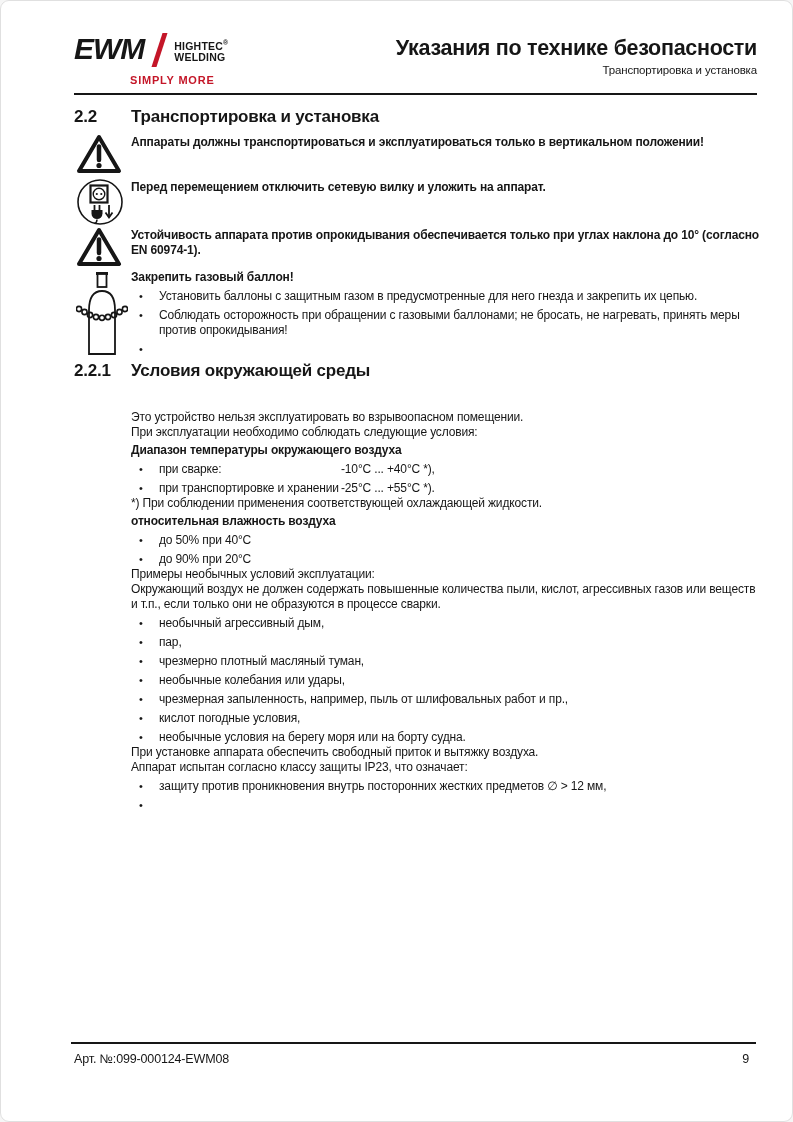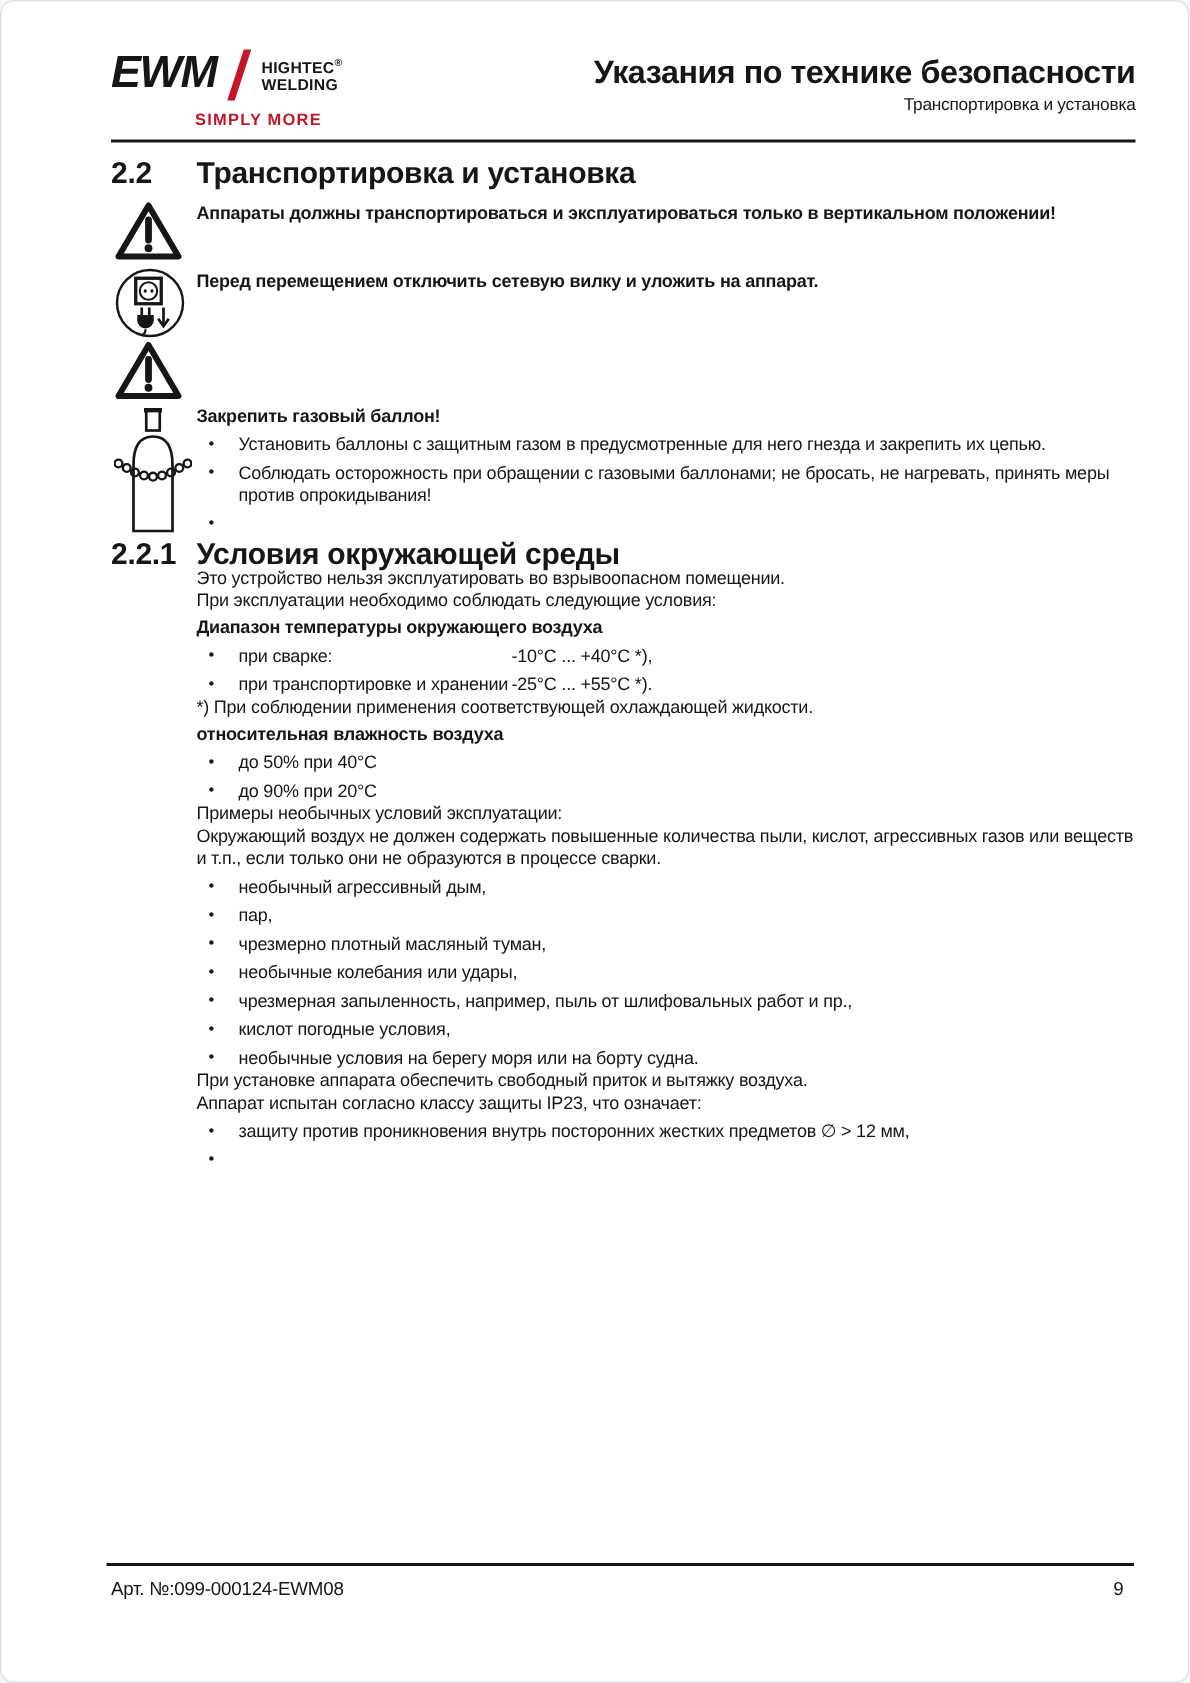--- a/index.html
+++ b/index.html
@@ -21,27 +21,27 @@
   .logo-reg { font-size:7px; vertical-align:super; }
   .logo-tagline { color:#c41628; font-weight:bold; font-size:11px; letter-spacing:0.8px; margin:7px 0 0 56px; }
   .header-titles { text-align:right; }
   .doc-title { font-size:21.5px; font-weight:bold; letter-spacing:-0.3px; line-height:26px; }
   .doc-subtitle { font-size:11.5px; margin-top:3px; }
   .rule-top { position:absolute; left:73px; right:35px; top:92px; height:2px; background:#161616; }
 
   
   .main { position:absolute; left:73px; top:108px; width:685px; font-size:12px; line-height:15px; }
   .sec-head { display:grid; grid-template-columns:57px 1fr; align-items:baseline; }
-  .sec-num, .sec-title { font-size:20px; font-weight:bold; letter-spacing:-0.2px; }
+  .sec-num, .sec-title { font-size:17px; font-weight:bold; letter-spacing:-0.2px; }
   .warn-row { display:grid; grid-template-columns:57px 1fr; align-items:flex-start; }
   .icon-cell { display:flex; justify-content:flex-start; padding-left:2px; }
   .warn-text { font-weight:bold; padding-top:2px; }
   .mt6{margin-top:6px;} .mt4{margin-top:4px;} .mt2{margin-top:2px;}
   .w1{margin-top:9px;} .w2{margin-top:3px;} .w3{margin-top:0px;} .w4{margin-top:2px;}
-  .body-ind { margin-left:57px; }
+  .body-ind { margin-left:57px;margin-top:32px; }
   p.t { margin:0; }
   .bhead { font-weight:bold; margin-top:3px; }
   ul.blist { list-style:none; margin-top:3px; }
   ul.blist li { display:flex; margin-top:4px; }
   ul.blist li .dot { width:28px; padding-left:8px; flex:none; font-size:11px; }
   .t-label { display:inline-block; width:182px; }
   .sec221 { margin-top:5px; }
   .gas-text .bhead { margin-top:0; }
 
   
@@ -111,20 +111,21 @@
     </div>
 
     <div class="warn-row w3">
       <div class="icon-cell">
         <svg width="46" height="42" viewBox="0 0 46 42">
           <path d="M23 4 L43 38 L3 38 Z" fill="#fff" stroke="#161616" stroke-width="4" stroke-linejoin="round"></path>
           <path d="M23 13.5 L23 27" stroke="#161616" stroke-width="4.5" stroke-linecap="round"></path>
           <circle cx="23" cy="32.5" r="2.6" fill="#161616"></circle>
         </svg>
       </div>
+      <div class="warn-text">Устойчивость аппарата против опрокидывания обеспечивается только при углах наклона до 10° (согласно EN 60974-1).</div>
     </div>
 
     <div class="warn-row w4">
       <div class="icon-cell">
         <svg width="52" height="88" viewBox="0 0 52 88">
           <line x1="20" y1="3.5" x2="32" y2="3.5" stroke="#161616" stroke-width="3"></line>
           <rect x="21.5" y="4" width="9" height="13" fill="#fff" stroke="#161616" stroke-width="1.8"></rect>
           <path d="M13 84 V40 Q13 21 26 21 Q39 21 39 40 V84 Z" fill="#fff" stroke="#161616" stroke-width="1.8"></path>
           <g fill="none" stroke="#161616" stroke-width="1.6">
             <circle cx="3" cy="39" r="2.6"></circle>

